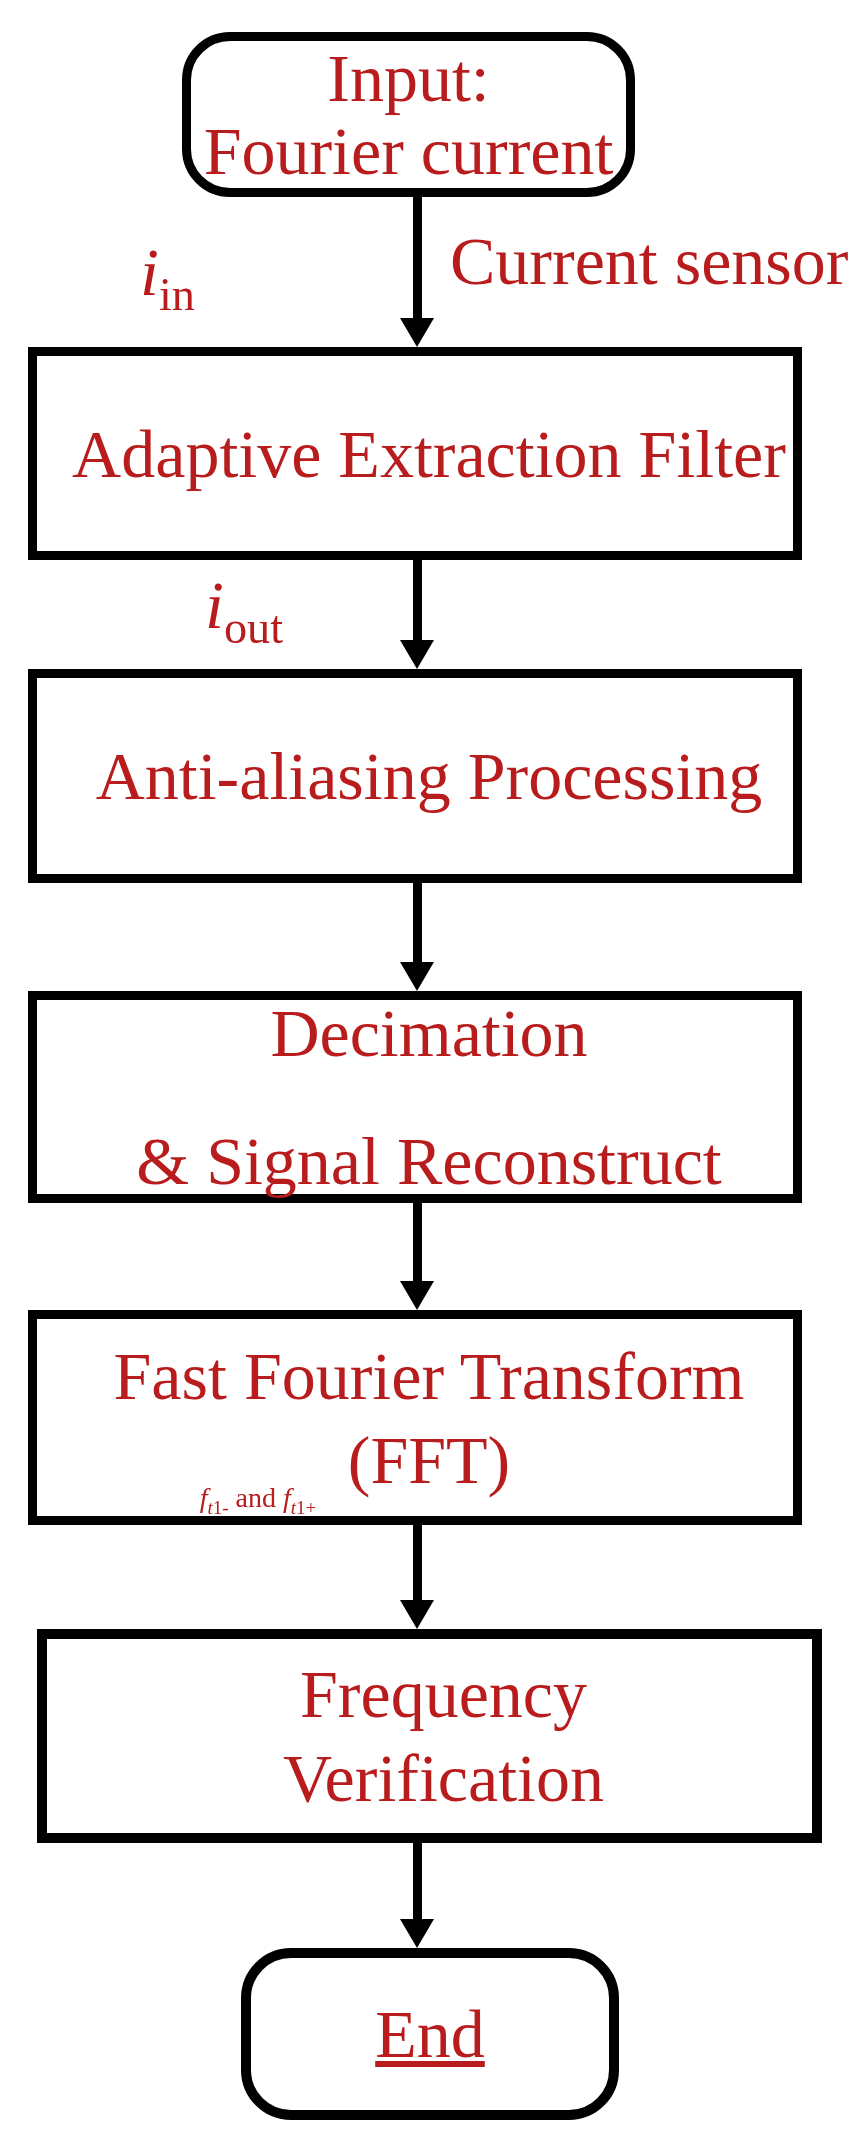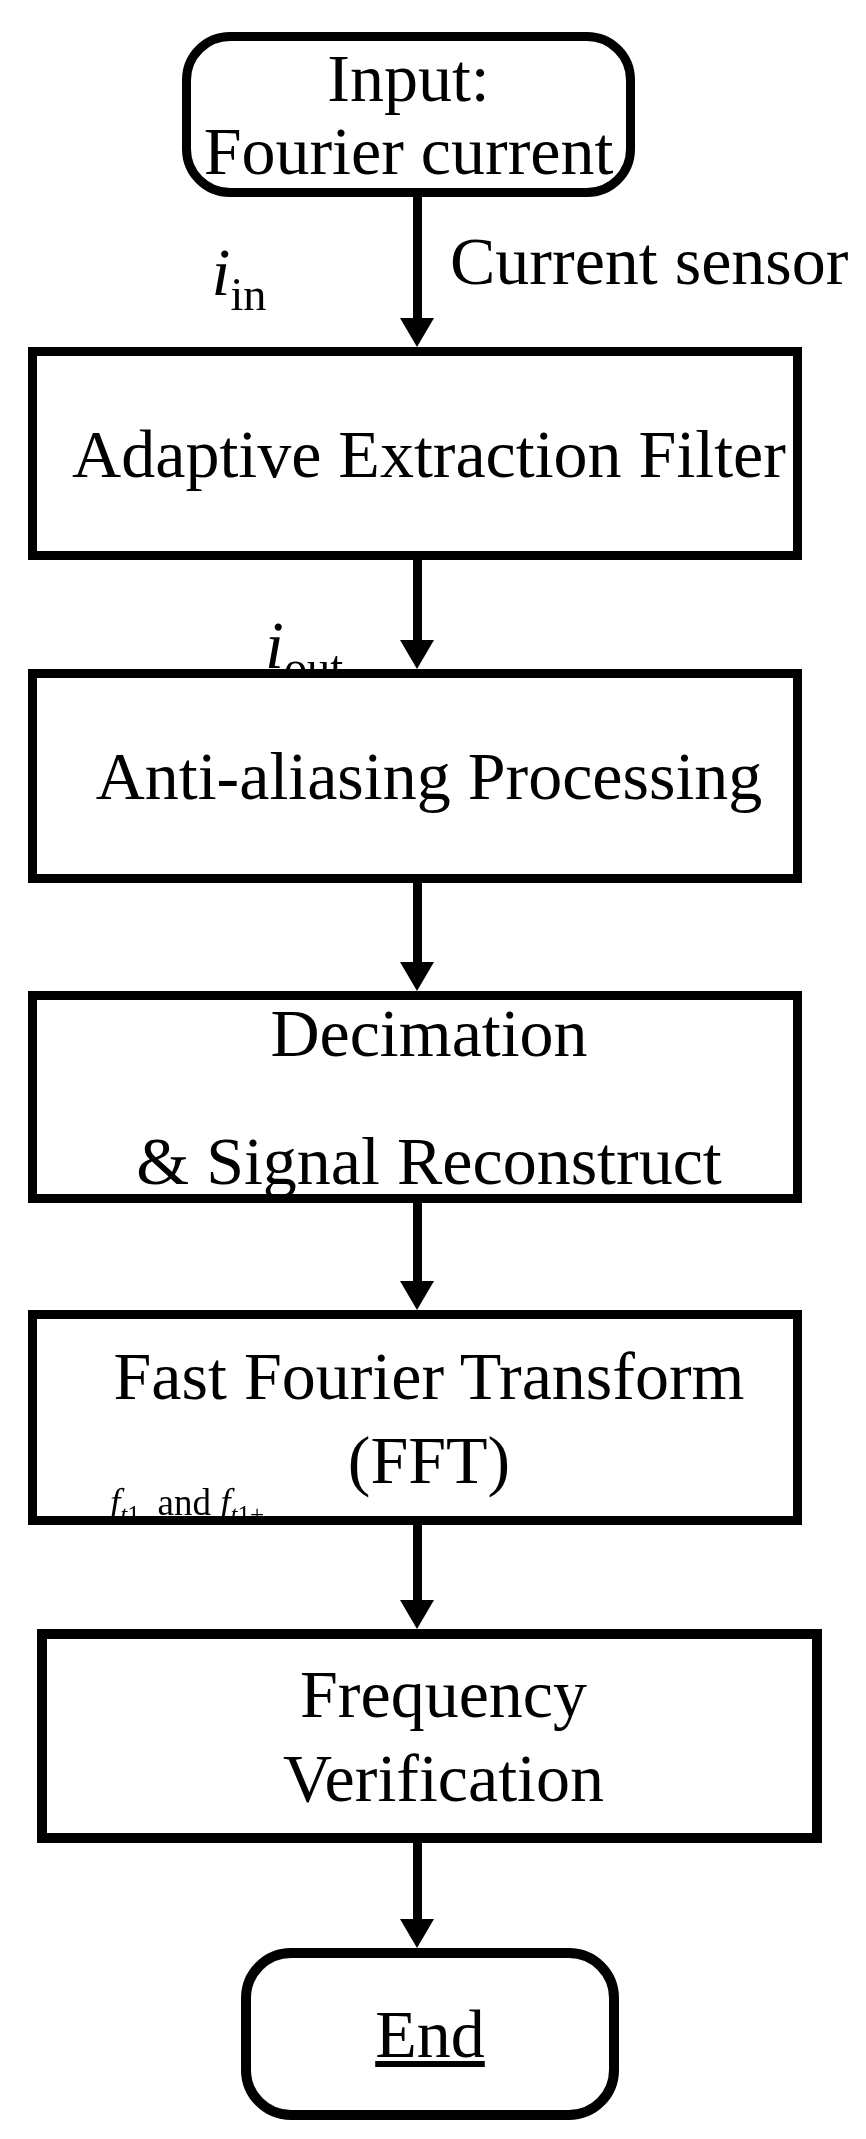--- a/index.html
+++ b/index.html
@@ -2,21 +2,21 @@
 <html><head>
 <meta charset="utf-8">
 <style>
   html, body { margin: 0; padding: 0; background: #ffffff; }
   .canvas {
     position: relative;
     width: 866px;
     height: 2139px;
     background: #ffffff;
     font-family: "Liberation Serif", serif;
-    color: #000000;
+    color: #b91c1c;
     overflow: hidden;
   }
 
   
   .node {
     position: absolute;
     box-sizing: border-box;
     background: #ffffff;
     display: flex;
     flex-direction: column;
@@ -57,24 +57,24 @@
   #arrow-3 { left: 399px; top: 883px;  height: 108px; }
   #arrow-4 { left: 399px; top: 1203px; height: 107px; }
   #arrow-5 { left: 399px; top: 1525px; height: 104px; }
   #arrow-6 { left: 399px; top: 1843px; height: 105px; }
 
   
   .edge-label { position: absolute; white-space: nowrap; line-height: 1; }
   .var { font-style: italic; }
   .sub { font-size: 0.68em; vertical-align: sub; }
 
-  #label-iin            { left: 140px; top: 238px;  width: 198px; text-align: center; font-size: 68px; }
+  #label-iin            { left: 140px; top: 238px;  width: 198px; text-align: left; font-size: 68px; }
   #label-current-sensor { left: 450px; top: 227px;  font-size: 68px; }
-  #label-iout           { left: 145px; top: 571px;  width: 198px; text-align: right; font-size: 68px; margin-top: 40px; }
-  #label-fft-out        { left: 110px; top: 1484px; width: 296px; text-align: left; font-size: 37px; }
+  #label-iout           { left: 145px; top: 571px;  width: 198px; text-align: center; font-size: 68px; }
+  #label-fft-out        { left: 110px; top: 1484px; width: 296px; text-align: center; font-size: 28px; }
 </style>
 </head>
 <body>
 
 <div class="canvas">
 
   <div class="node terminal" id="node-input">
     <span>Input:</span>
     <span>Fourier current</span>
   </div>

